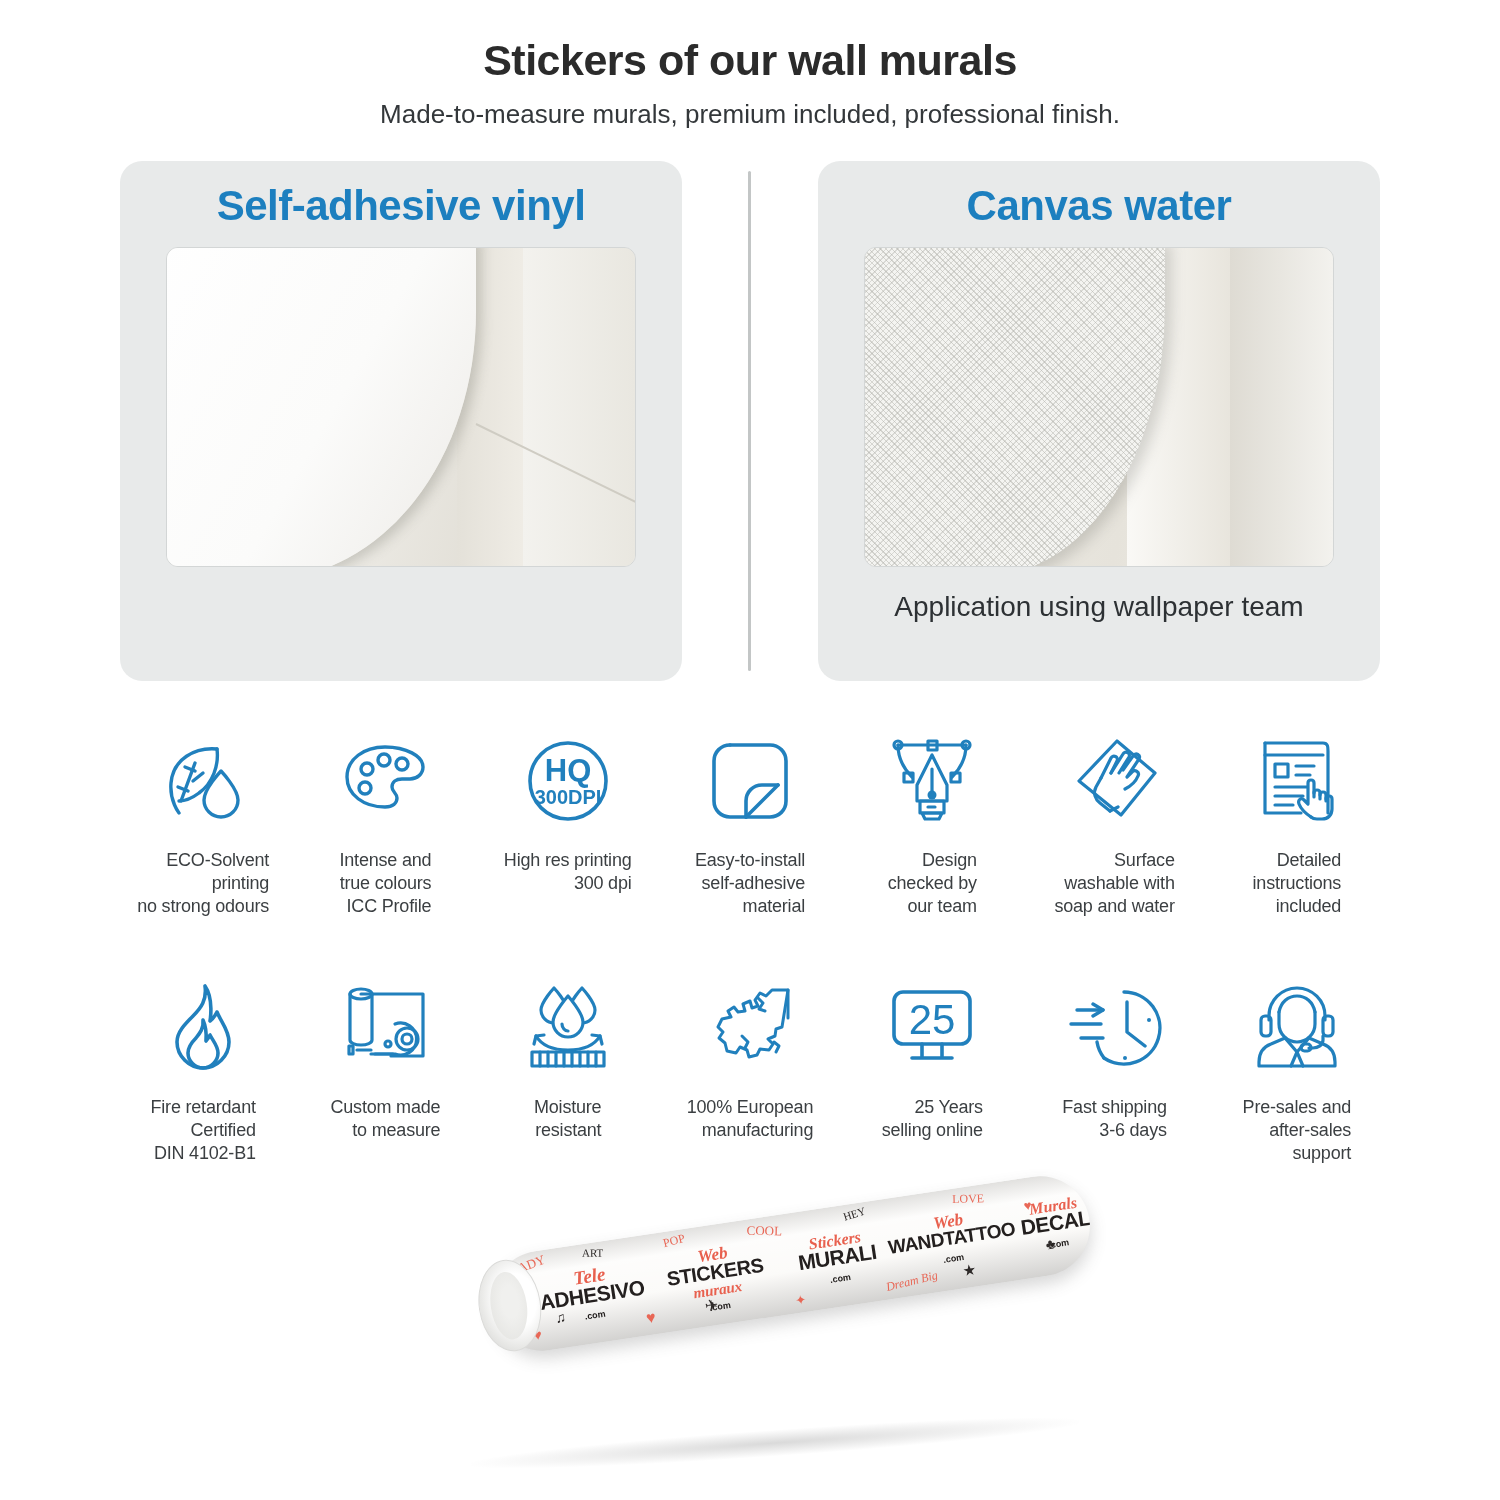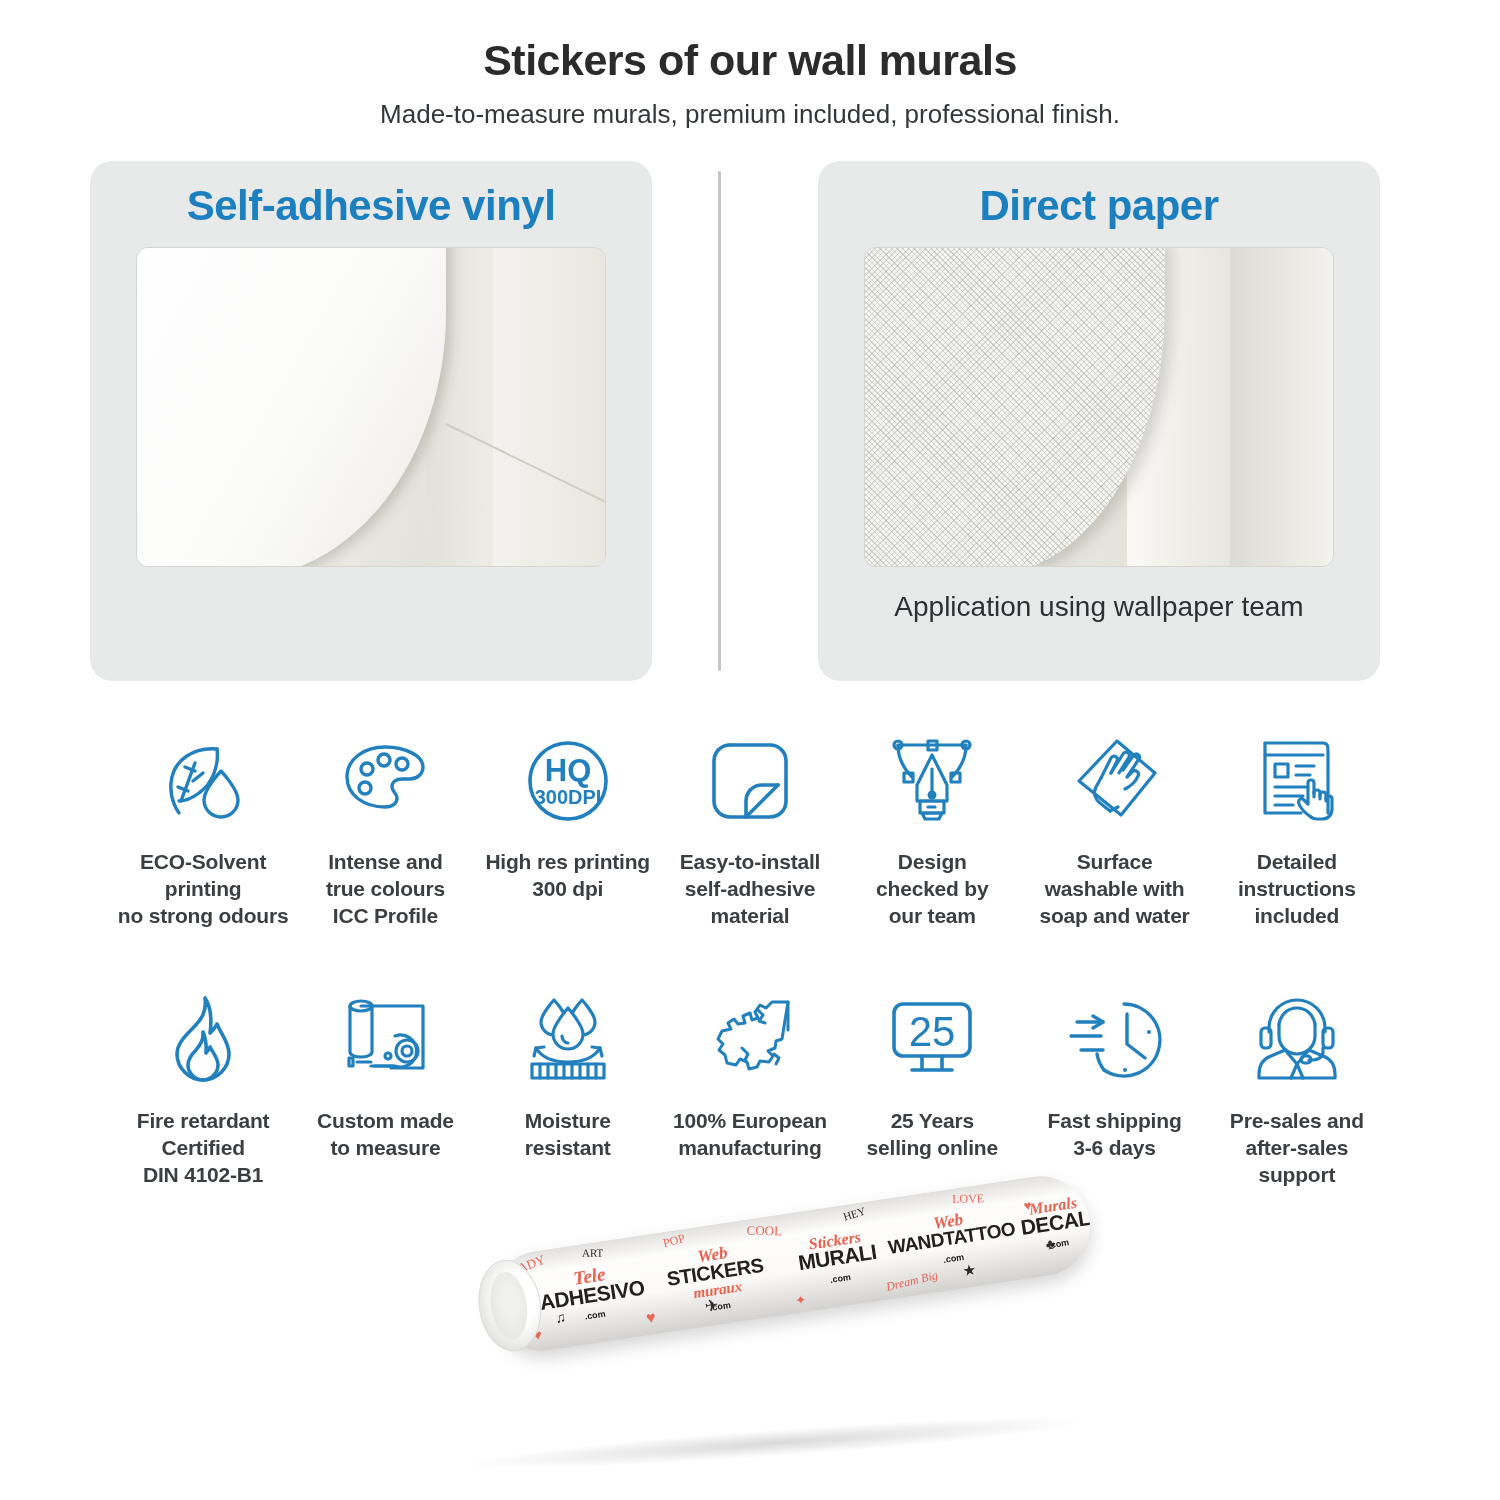--- a/index.html
+++ b/index.html
@@ -18,21 +18,21 @@
     letter-spacing: -0.5px; line-height: 1.05;
   }
   .page-subtitle {
     font-size: 26px; color: #33373a; margin-top: 16px; font-weight: 400;
   }
 
   
   .compare {
     position: relative;
     display: flex; justify-content: space-between;
-    margin: 31px 120px 0 90px;
+    margin: 31px 120px 0 120px;
   }
   .card {
     width: 562px; height: 520px;
     background: #e8eaea;
     border-radius: 22px;
     display: flex; flex-direction: column; align-items: center;
     padding-top: 22px;
   }
   .card-title {
     font-size: 42px; font-weight: bold; color: #1c7fbf;
@@ -102,22 +102,22 @@
   .features { margin: 46px 112px 0 112px; }
   .frow {
     display: grid; grid-template-columns: repeat(7, 1fr);
     column-gap: 0;
   }
   .frow.second { margin-top: 56px; }
   .feature { display: flex; flex-direction: column; align-items: center; }
   .feature .ficon { height: 108px; display:flex; align-items:center; justify-content:flex-end; }
   .feature .ficon svg { display:block; }
   .flabel {
-    margin-top: 14px; text-align: center;
-    font-size: 21px; font-weight: bold; color: #3b3f42;
+    margin-top: 14px; text-align: right;
+    font-size: 18px; font-weight: normal; color: #3b3f42;
     line-height: 1.28; letter-spacing: -0.2px;
   }
 
   
   .tube-wrap { position:absolute; left:0; top:1252px; width:1500px; height:248px; }
   .tube {
     position:absolute; left:455px; top:12px;
     width:645px; height:148px;
     transform: rotate(-8.5deg);
     transform-origin: left center;
@@ -177,21 +177,21 @@
         <div class="wallA"></div>
           <div class="wallB"></div>
           <div class="diag"></div>
         <div class="curl"></div>
       </div>
     </div>
 
     <div class="divider"></div>
 
     <div class="card">
-      <div class="card-title">Direct paper</div>
+      <div class="card-title">Canvas water</div>
       <div class="card-photo photo-canvas">
         <div class="roll"></div>
           <div class="rollEdge"></div>
         <div class="curl"></div>
       </div>
       <div class="card-caption">Application using wallpaper team</div>
     </div>
   </div>
 
   <div class="features">

